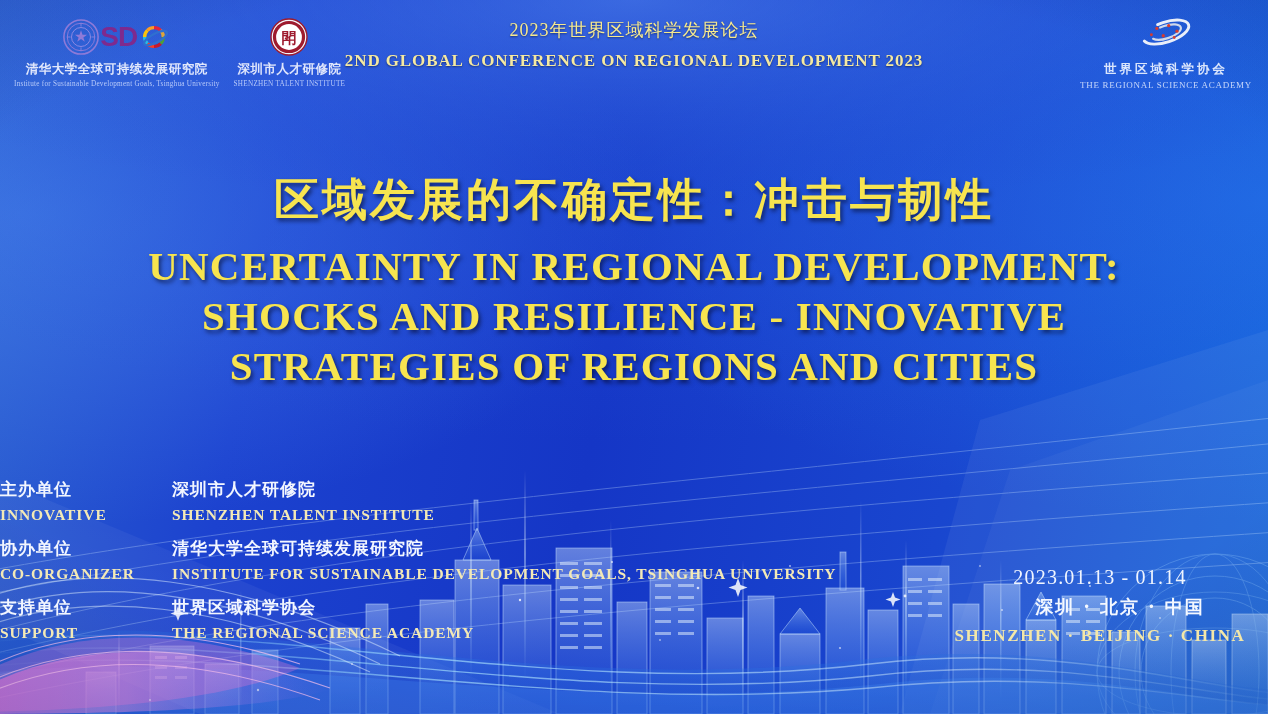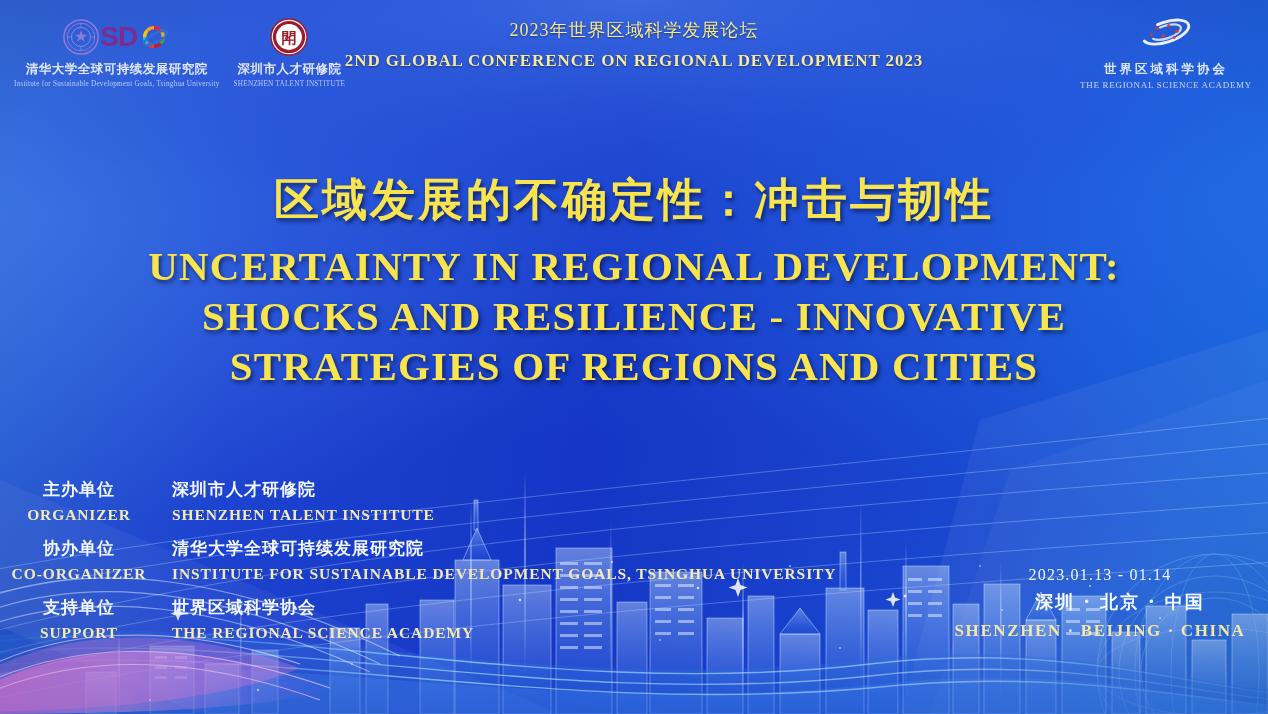--- a/index.html
+++ b/index.html
@@ -47,31 +47,31 @@
     font-size:45px;line-height:63px;letter-spacing:3px;
     text-shadow:2px 3px 4px rgba(0,0,20,.55);}
   .t-en{font-family:"Liberation Serif", serif;font-weight:bold;color:#f7e44f;
     font-size:41px;line-height:50px;letter-spacing:1.2px;
     text-shadow:2px 3px 4px rgba(0,0,20,.55);}
   .t-en.first{margin-top:10px;}
 
   
   .orgs{position:absolute;left:0;top:478px;width:880px;}
   .org-row{display:flex;align-items:baseline;white-space:nowrap;}
-  .org-label{width:172px;text-align:center;padding-right:14px;}
+  .org-label{width:172px;text-align:left;padding-right:14px;}
   .org-cn-label{font-family:"DejaVu Serif", serif;font-weight:bold;font-size:17px;color:#f2f6ff;letter-spacing:1px;}
   .org-en-label{font-size:15.5px;color:#f3e9b6;letter-spacing:.9px;font-weight:bold;}
   .org-cn-val{font-family:"DejaVu Serif", serif;font-weight:bold;font-size:17px;color:#f2f6ff;letter-spacing:1px;}
   .org-en-val{font-size:15.5px;color:#f3e9b6;letter-spacing:.9px;font-weight:bold;}
   .org-group{margin-bottom:13px;}
   .org-group .org-row+.org-row{margin-top:5px;}
 
   
   .datebox{position:absolute;right:18px;top:566px;text-align:center;width:300px;}
-  .d-date{font-size:16px;color:#f0f5ff;letter-spacing:1.2px;}
+  .d-date{font-size:20px;color:#f0f5ff;letter-spacing:1.2px;}
   .d-cn{font-family:"DejaVu Serif", serif;font-size:18px;color:#f4f8ff;letter-spacing:2px;margin-top:6px;font-weight:bold;padding-left:40px;}
   .d-en{font-size:17px;color:#f3e7a8;letter-spacing:1.6px;margin-top:7px;font-weight:bold;}
 </style>
 </head>
 <body>
 
 <div class="stage">
 
   <svg class="bgsvg" viewBox="0 0 1268 714" preserveAspectRatio="none">
     <defs>
@@ -374,21 +374,21 @@
   </div>
 
   <div class="orgs">
 
     <div class="org-group">
       <div class="org-row">
         <div class="org-label org-cn-label">主办单位</div>
         <div class="org-cn-val">深圳市人才研修院</div>
       </div>
       <div class="org-row">
-        <div class="org-label org-en-label">ORGANIZER</div>
+        <div class="org-label org-en-label">INNOVATIVE</div>
         <div class="org-en-val">SHENZHEN TALENT INSTITUTE</div>
       </div>
     </div>
 
     <div class="org-group">
       <div class="org-row">
         <div class="org-label org-cn-label">协办单位</div>
         <div class="org-cn-val">清华大学全球可持续发展研究院</div>
       </div>
       <div class="org-row">

